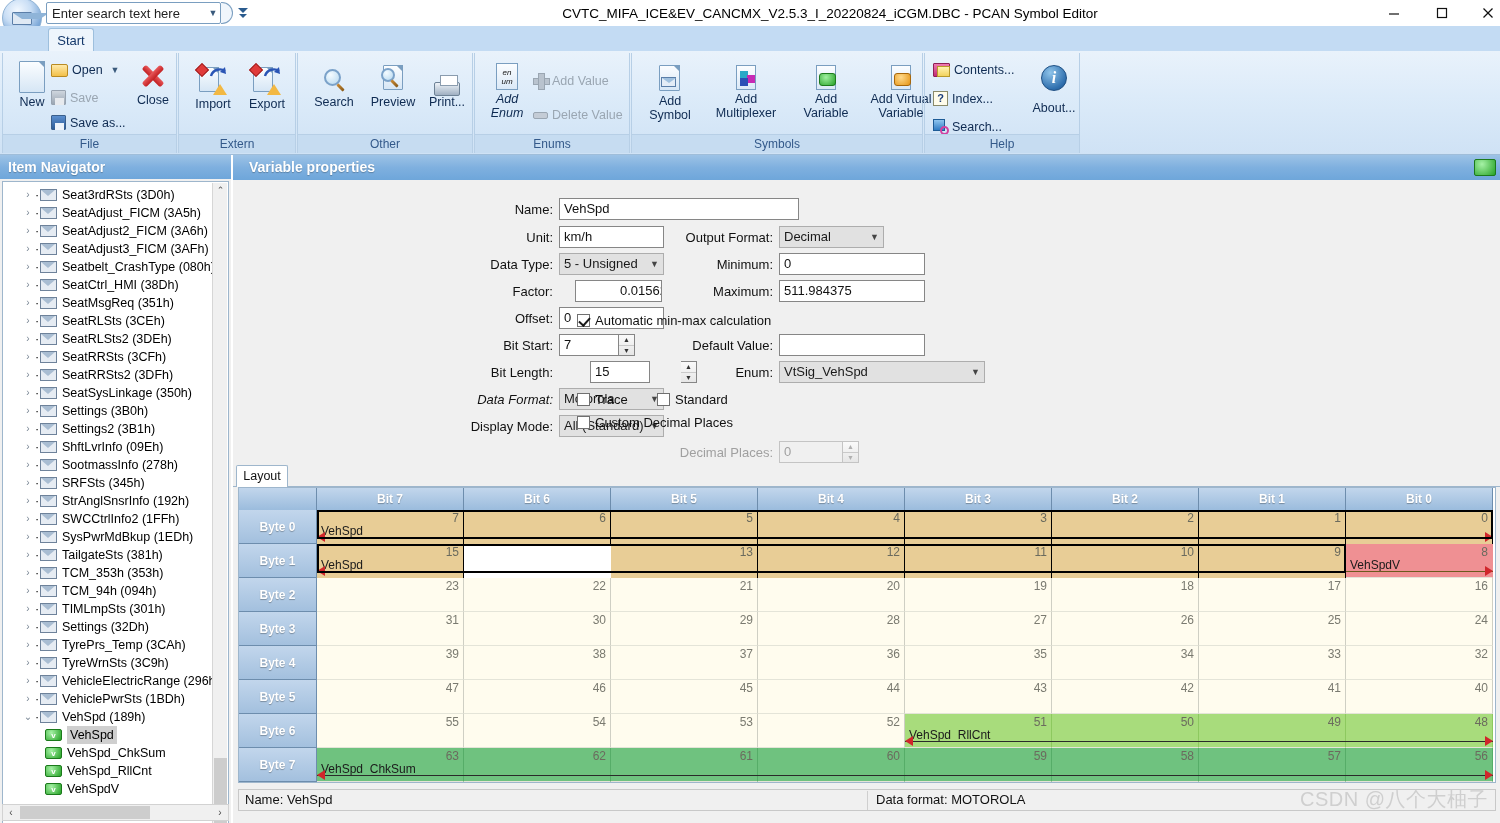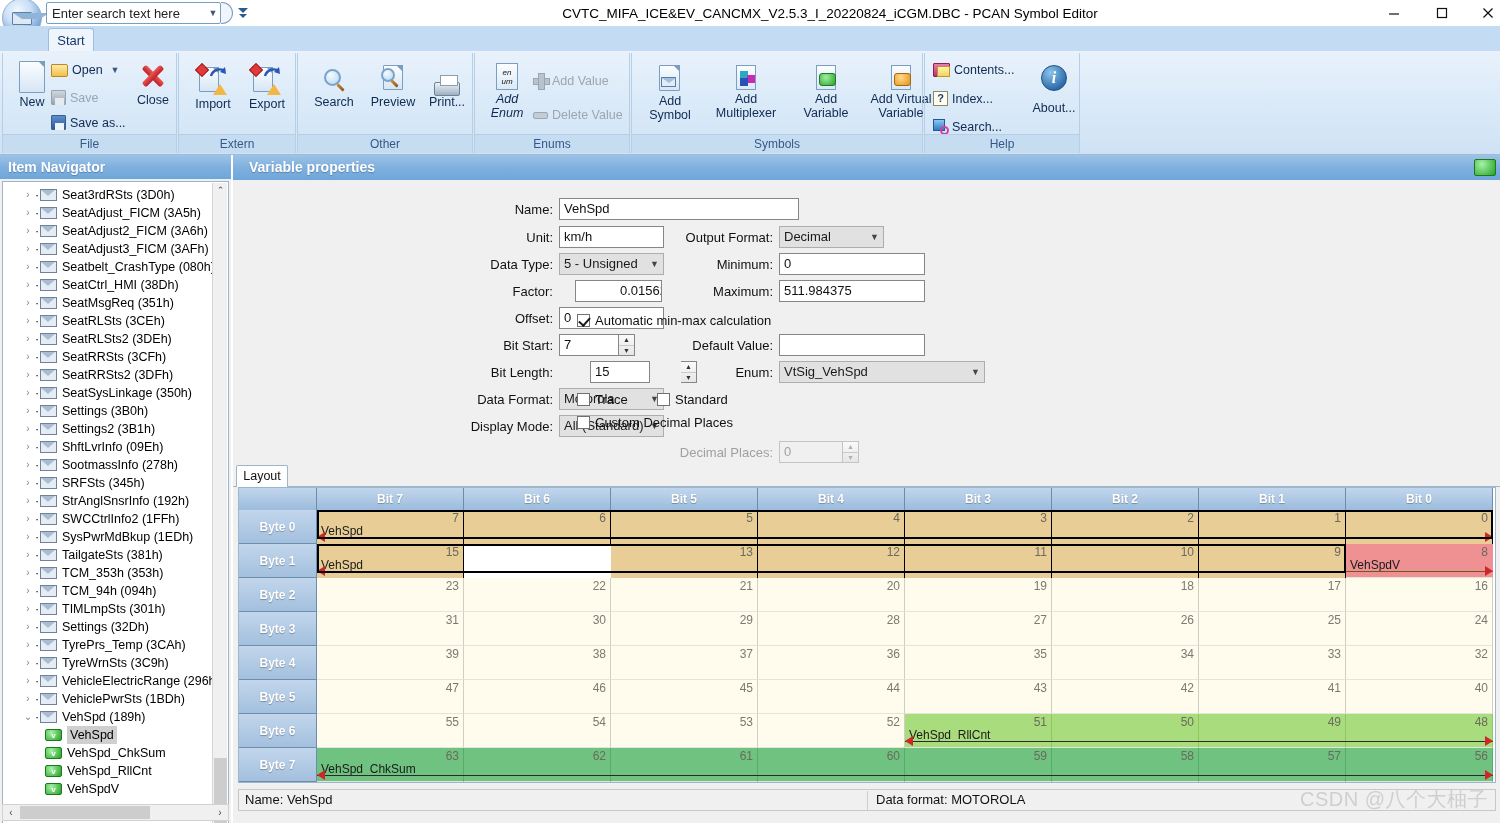--- a/index.html
+++ b/index.html
@@ -876,21 +876,21 @@
     <div class="frow" style="left:20px; top:181px;gap:31px;">
       <span class="flabel" style="width:300px;">Bit Length:</span>
       <span class="finput" style="margin-left:6px; width:60px;">15</span>
       <span class="spin">
         <div>▲</div>
         <div>▼</div>
       </span>
     </div>
 
     <div class="frow" style="left:20px; top:208px;">
-      <span class="flabel" style="width:300px;">Data Format:</span>
+      <span class="flabel" style="width:300px;font-style:italic;">Data Format:</span>
       <span class="fselect" style="margin-left:6px; width:105px;">
         <span class="cv">Motorola</span>
         <span class="ar">▼</span>
       </span>
     </div>
 
     <div class="frow" style="left:20px; top:235px;">
       <span class="flabel" style="width:300px;">Display Mode:</span>
       <span class="fselect" style="margin-left:6px; width:105px;">
         <span class="cv">All (Standard)</span>

